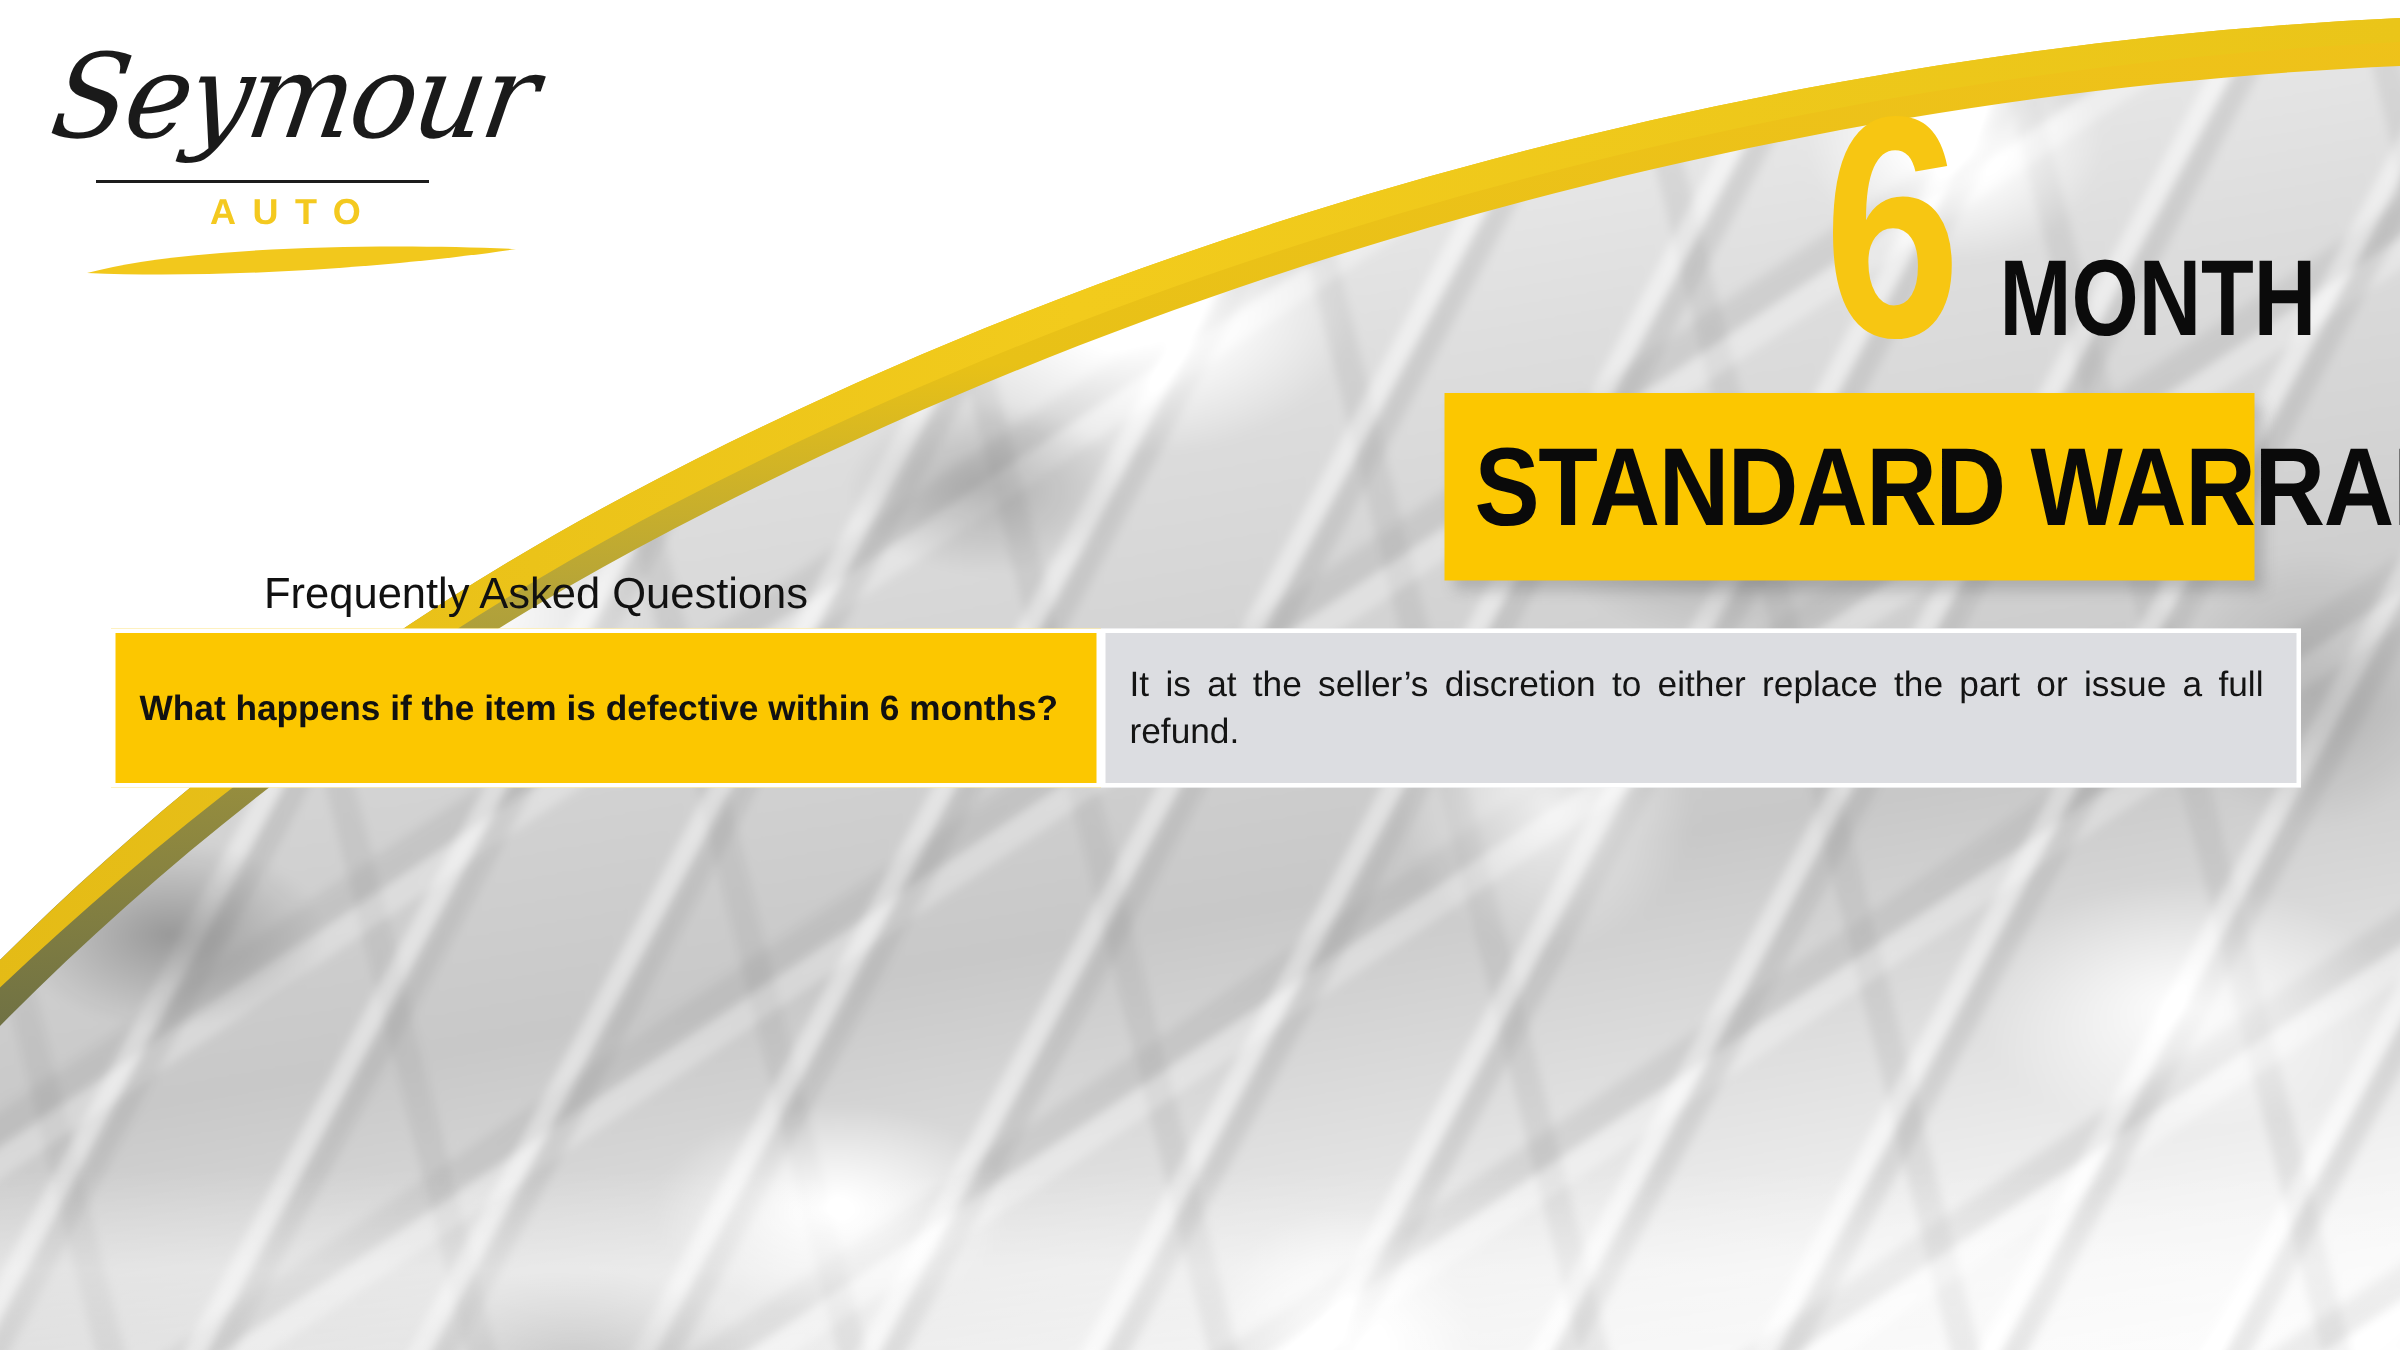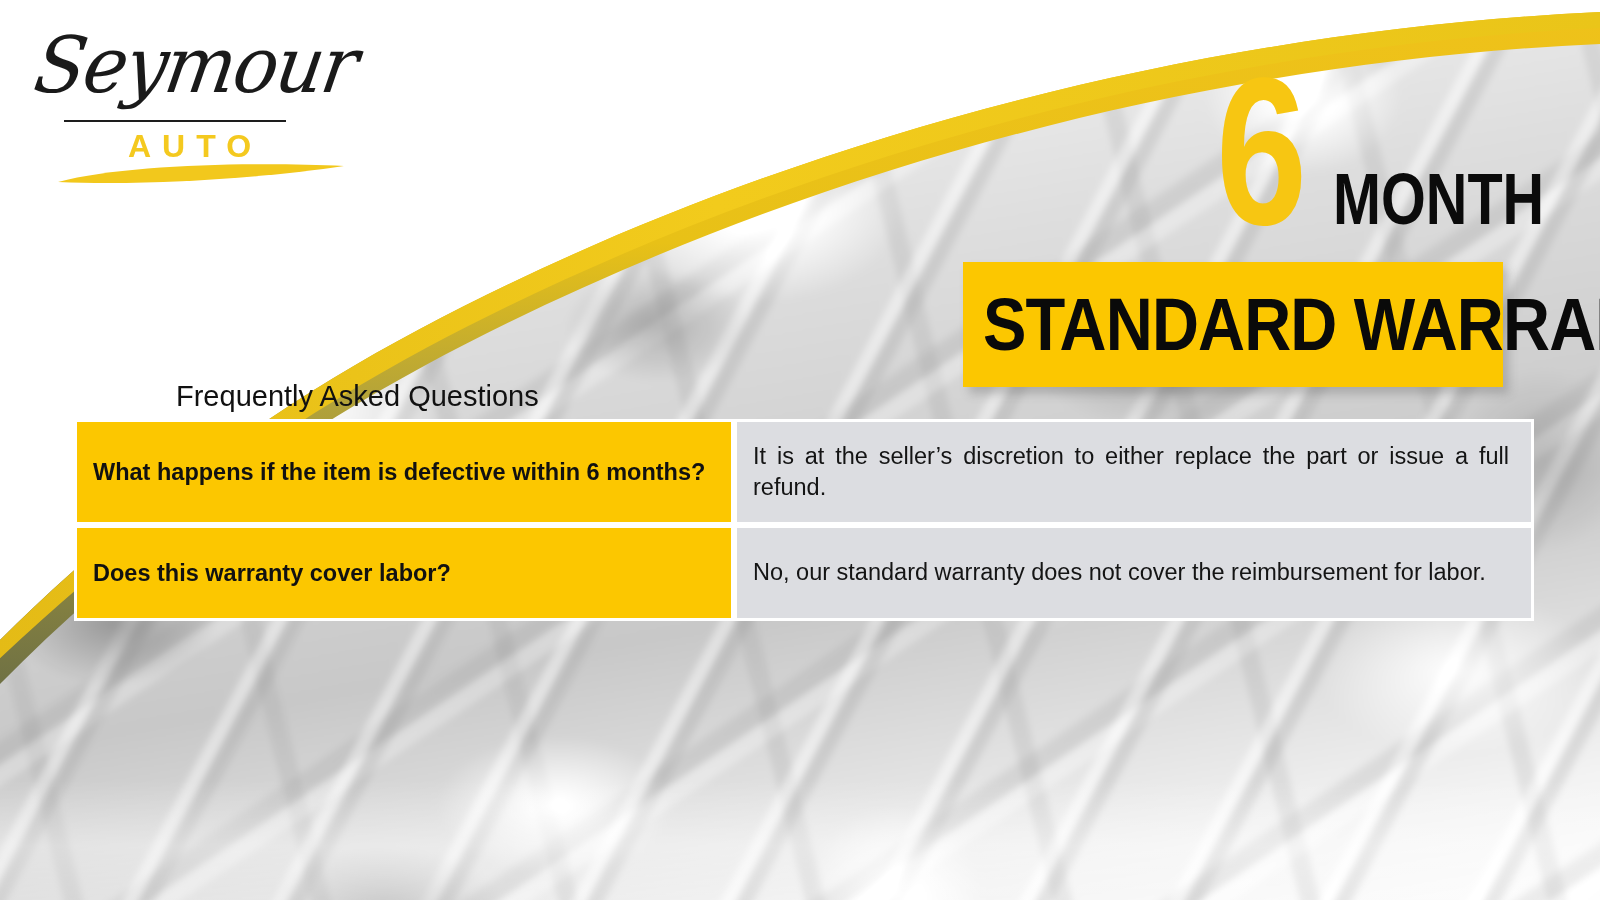--- a/index.html
+++ b/index.html
@@ -114,25 +114,25 @@
   .logo .script-underline {
     position: absolute;
     left: 36px;
     top: 98px;
     width: 222px;
     height: 2px;
     background: #1d1d1d;
   }
   .logo .auto {
     position: absolute;
-    left: 100px;
+    left: 112px;
     top: 108px;
     font-family: "Liberation Sans", sans-serif;
     font-weight: bold;
-    font-size: 32px;
+    font-size: 24px;
     letter-spacing: 11px;
     color: #f4c91f;
     line-height: 1;
   }
   .logo .swish {
     position: absolute;
     left: 28px;
     top: 140px;
     width: 290px;
     height: 26px;
@@ -303,20 +303,16 @@
   </div>
 
   <div class="faq-title">Frequently Asked Questions</div>
 
   <table class="faq-table">
     <tbody>
       <tr class="r2">
         <td class="q">What happens if the item is defective within 6 months?</td>
         <td class="a">It is at the seller’s discretion to either replace the part or issue a full refund.</td>
       </tr>
-      <tr class="r3">
-        <td class="q">Does this warranty cover labor?</td>
-        <td class="a">No, our standard warranty does not cover the reimbursement for labor.</td>
-      </tr>
     </tbody>
   </table>
 
 </div>
 
 </body></html>

